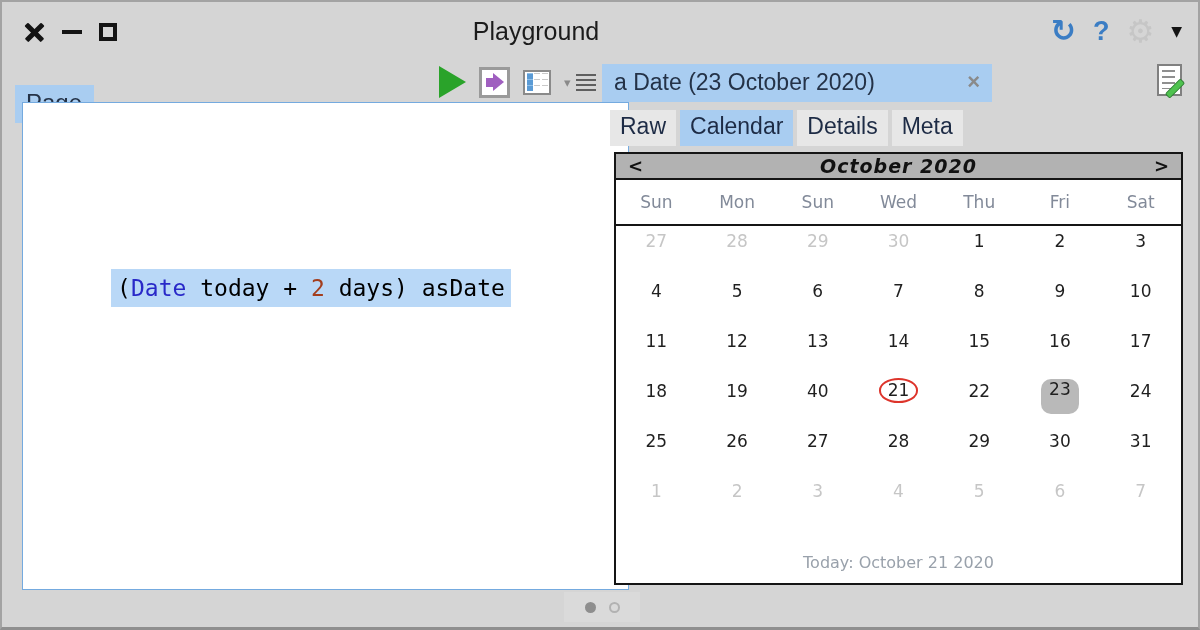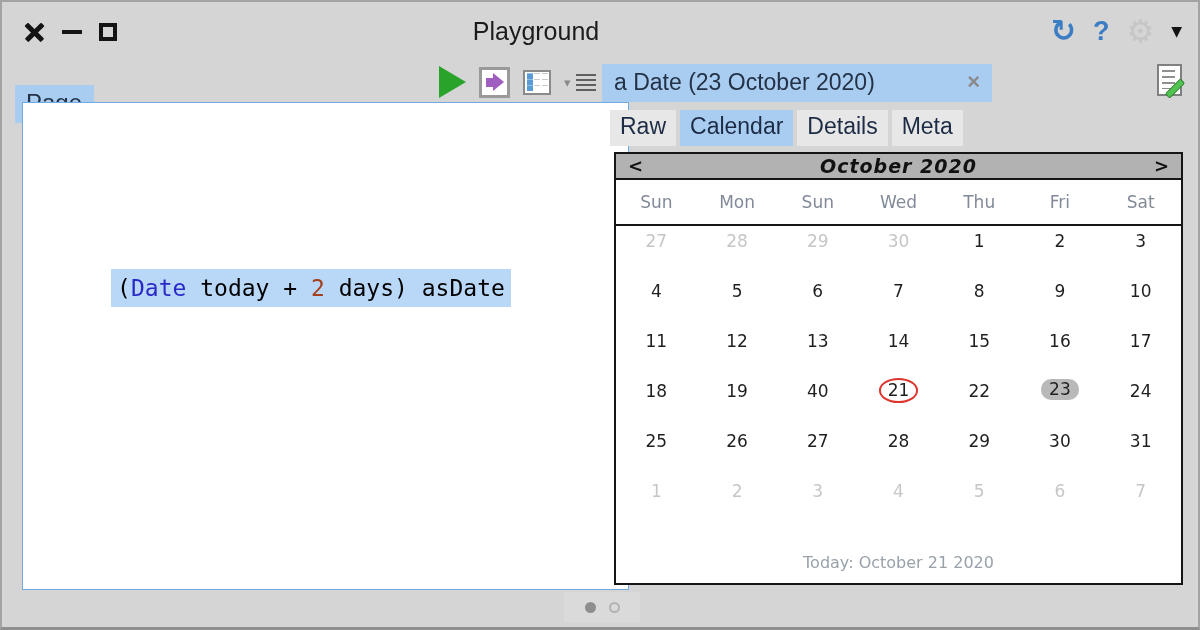--- a/index.html
+++ b/index.html
@@ -83,21 +83,21 @@
     font-family: "DejaVu Sans", sans-serif;
   }
   .cal-header { height: 26px; flex: none; background: #b2b2b2; border-bottom: 2px solid #151515; display: flex; align-items: center; color: #111; }
   .cal-nav { font-size: 18px; font-weight: bold; padding: 0 12px; line-height: 1; }
   .cal-title { flex: 1; text-align: center; font-size: 19px; font-weight: bold; font-style: italic; letter-spacing: 1px; }
   .cal-weekdays { height: 46px; flex: none; display: grid; grid-template-columns: repeat(7, 1fr); align-items: center; text-align: center; color: #828a99; font-size: 17px; border-bottom: 2px solid #151515; }
   .cal-grid { flex: none; display: grid; grid-template-columns: repeat(7, 1fr); grid-auto-rows: 50px; padding-top: 2px; }
   .cal-cell { display: flex; justify-content: center; align-items: flex-start; padding-top: 3px; font-size: 17px; color: #1f1f1f; text-align: center; }
   .cal-cell .muted { color: #c6c6c6; }
   .mark-today { border: 2px solid #dd342b; border-radius: 50%; padding: 0 7px 1px; margin-top: -3px; }
-  .mark-selected { background: #b9b9b9; border-radius: 10px; padding: 0 8px 1px; margin-top: -2px; }
+  .mark-selected { background: #b9b9b9; border-radius: 10px; padding: 0 8px 15px; margin-top: -2px; }
   .cal-footer { flex: 1; display: flex; align-items: flex-end; justify-content: center; padding-bottom: 11px; color: #99a1ab; font-size: 16px; text-align: right; }
 
   
   .dots-strip { position: absolute; left: 562px; bottom: 5px; width: 76px; height: 30px; background: #dadada; display: flex; align-items: center; justify-content: center; gap: 13px; }
   .dot.active { width: 11px; height: 11px; border-radius: 50%; background: #8e8e8e; }
   .dot.inactive { width: 11px; height: 11px; border-radius: 50%; border: 2px solid #b2b2b2; background: transparent; }
 </style>
 </head>
 <body>
 

